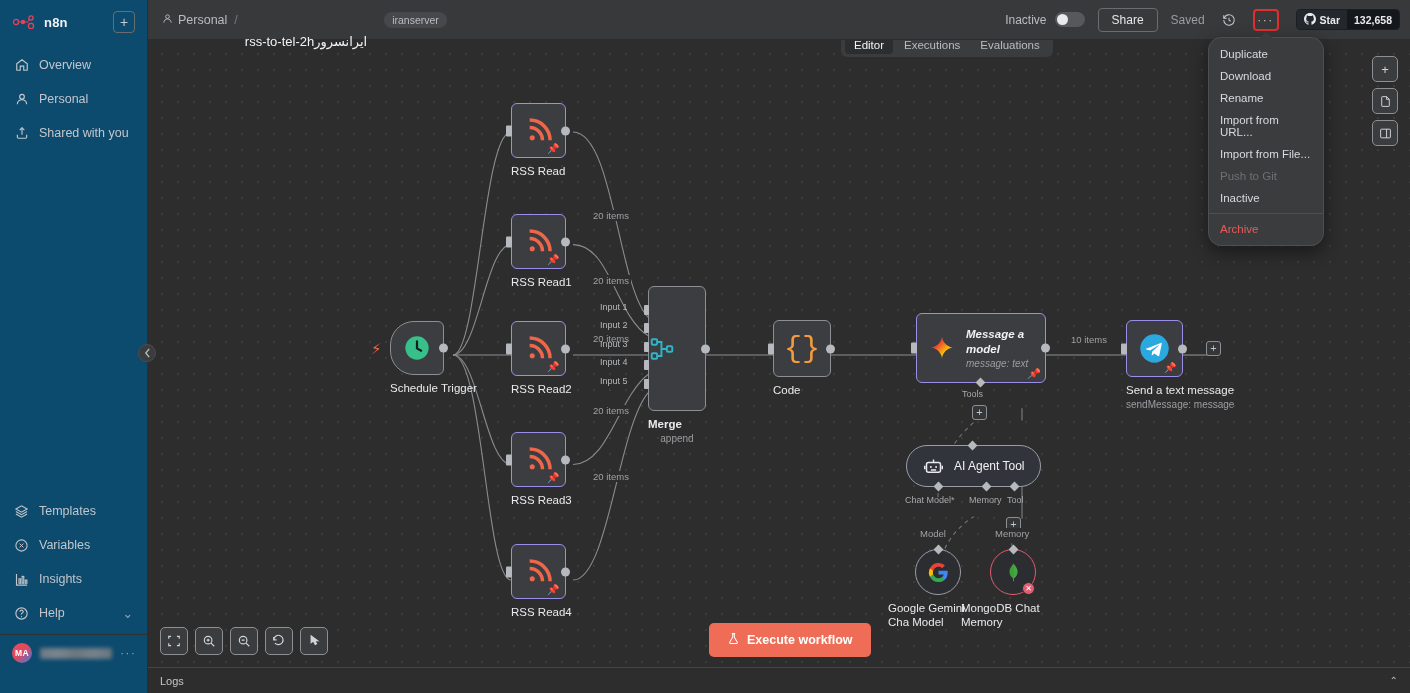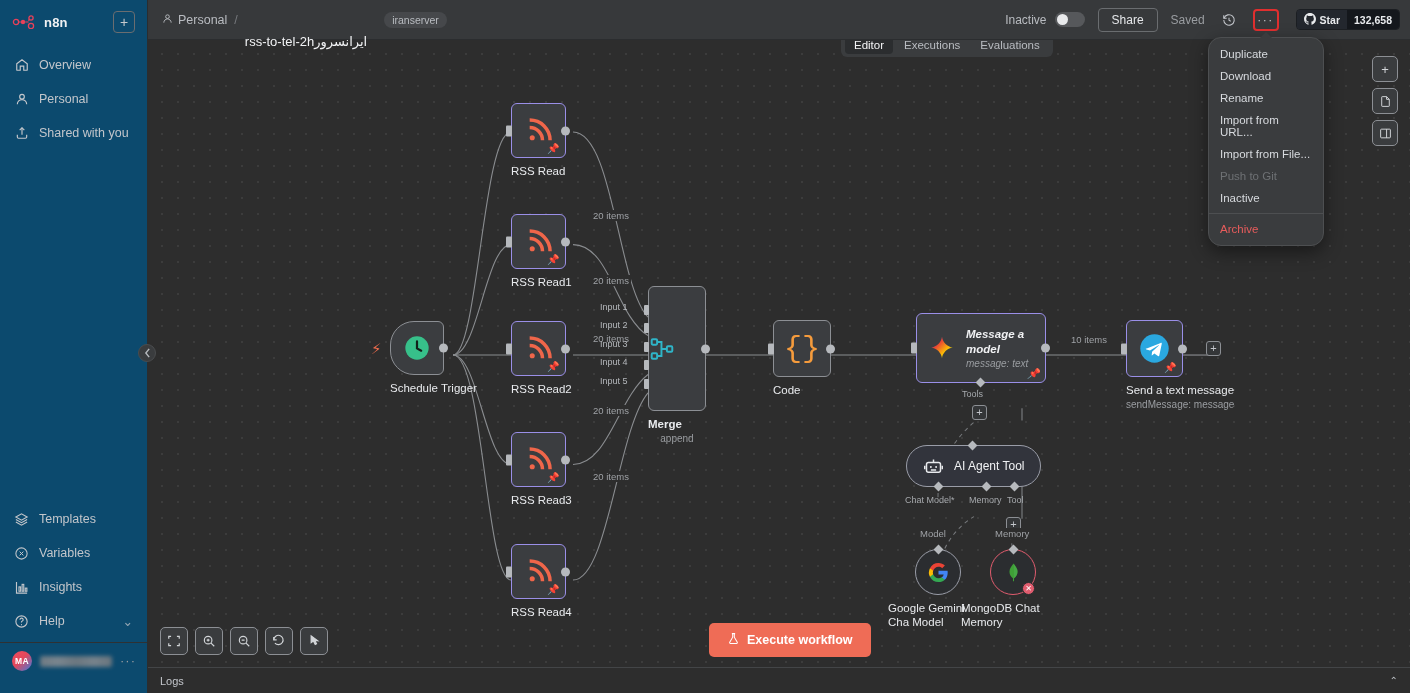--- a/index.html
+++ b/index.html
@@ -31,21 +31,21 @@
   }
   .sb-nav{ padding-top:8px; }
   .sb-item{
     display:flex; align-items:center; gap:10px;
     height:34px; padding:0 14px; color:#c3c6cb; font-size:12.5px;
     cursor:pointer;
   }
   .sb-ico{ width:15px;height:15px;display:inline-flex;align-items:center;justify-content:center;flex:0 0 15px; }
   .sb-ico svg{ display:block; }
   .sb-spacer{ flex:1; }
-  .sb-bottom{ padding-bottom:12px; }
+  .sb-bottom{ padding-bottom:20px; }
   .sb-item .chev{ margin-left:auto; opacity:.75; }
   .sb-user{
     border-top:1px solid #2f3133; margin-top:4px; padding:8px 10px 10px 12px;
     display:flex; align-items:center; gap:8px;
   }
   .avatar{
     width:20px;height:20px;border-radius:50%;
     background:linear-gradient(135deg,#ef4b5d 0%,#e3485c 45%,#3b7be0 100%);
     color:#fff;font-size:8.5px;font-weight:bold;display:flex;align-items:center;justify-content:center;
     flex:0 0 20px; letter-spacing:.3px;

